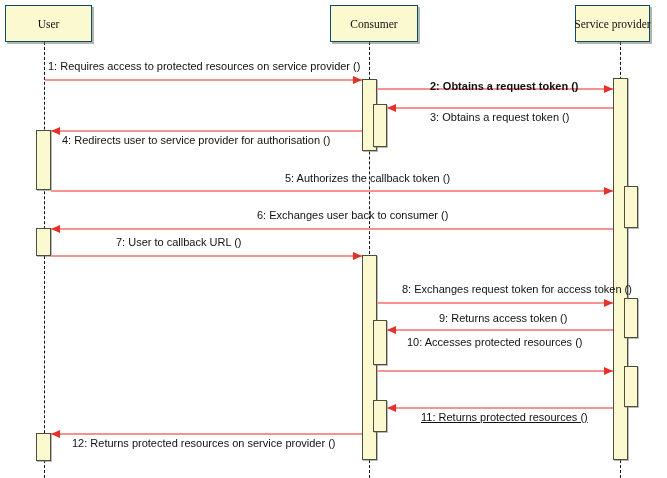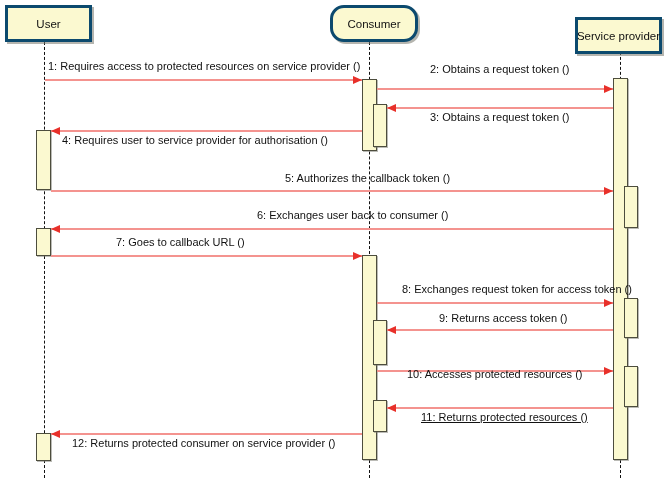--- a/index.html
+++ b/index.html
@@ -2,25 +2,25 @@
 <html><head>
 <meta charset="utf-8">
 <style>
   html,body{margin:0;padding:0;background:#ffffff;}
   body{font-family:"Liberation Sans","DejaVu Sans",sans-serif;}
   #diagram{position:relative;width:667px;height:478px;overflow:hidden;background:#fff;}
 
   .lifeline-head{
     position:absolute;
     background:#fbf9d0;
-    border:3px solid #0c4a6e;
+    border:1px solid #0c4a6e;
     box-shadow:2px 2px 0 0 rgba(120,120,110,0.55);
     box-sizing:border-box;
     display:flex;align-items:center;justify-content:center;
-    font-size:11.5px;color:#111;white-space:nowrap;
+    font-size:11.5px;color:#111;white-space:nowrap;font-family:Liberation Serif, serif;
   }
 
   .lifeline{
     position:absolute;
     width:0;
     border-left:1px dashed #111;
     box-sizing:border-box;
   }
 
   .activation{
@@ -86,56 +86,56 @@
       <div class="activation nested" style="left: 624px; top: 366px; width: 14px; height: 41px;"></div>
       <div class="activation nested" style="left: 373px; top: 400px; width: 14px; height: 32px;"></div>
       <div class="activation" style="left: 36px; top: 433px; width: 15px; height: 28px;"></div>
     </div>
   <div id="layer-messages">
       <div class="msg-line" style="left: 45px; top: 79px; width: 317px;"></div>
       <div class="arrow-head right" style="top: 75.5px; left: 353px;"></div>
       <div class="msg-label" style="left: 48px; top: 60px;">1: Requires access to protected resources on service provider ()</div>
       <div class="msg-line" style="left: 377px; top: 88px; width: 236px;"></div>
       <div class="arrow-head right" style="top: 84.5px; left: 604px;"></div>
-      <div class="msg-label" style="left: 430px; top: 63px;">2: Obtains a request token ()</div>
+      <div class="msg-label" style="left: 430px; top: 80px; font-weight: bold;">2: Obtains a request token ()</div>
       <div class="msg-line" style="left: 387px; top: 107px; width: 226px;"></div>
       <div class="arrow-head left" style="top: 103.5px; left: 387px;"></div>
       <div class="msg-label" style="left: 430px; top: 111px;">3: Obtains a request token ()</div>
       <div class="msg-line" style="left: 51px; top: 130px; width: 311px;"></div>
       <div class="arrow-head left" style="top: 126.5px; left: 51px;"></div>
-      <div class="msg-label" style="left: 62px; top: 134px;">4: Requires user to service provider for authorisation ()</div>
+      <div class="msg-label" style="left: 62px; top: 134px;">4: Redirects user to service provider for authorisation ()</div>
       <div class="msg-line" style="left: 51px; top: 190px; width: 562px;"></div>
       <div class="arrow-head right" style="top: 186.5px; left: 604px;"></div>
       <div class="msg-label" style="left: 285px; top: 172px;">5: Authorizes the callback token ()</div>
       <div class="msg-line" style="left: 51px; top: 228px; width: 562px;"></div>
       <div class="arrow-head left" style="top: 224.5px; left: 51px;"></div>
       <div class="msg-label" style="left: 257px; top: 209px;">6: Exchanges user back to consumer ()</div>
       <div class="msg-line" style="left: 51px; top: 255px; width: 311px;"></div>
       <div class="arrow-head right" style="top: 251.5px; left: 353px;"></div>
-      <div class="msg-label" style="left: 116px; top: 236px;">7: Goes to callback URL ()</div>
+      <div class="msg-label" style="left: 116px; top: 236px;">7: User to callback URL ()</div>
       <div class="msg-line" style="left: 377px; top: 302px; width: 236px;"></div>
       <div class="arrow-head right" style="top: 298.5px; left: 604px;"></div>
       <div class="msg-label" style="left: 382px; top: 283px; padding-left: 20px;">8: Exchanges request token for access token ()</div>
       <div class="msg-line" style="left: 387px; top: 329px; width: 226px;"></div>
       <div class="arrow-head left" style="top: 325.5px; left: 387px;"></div>
       <div class="msg-label" style="left: 439px; top: 312px;">9: Returns access token ()</div>
       <div class="msg-line" style="left: 377px; top: 370px; width: 236px;"></div>
       <div class="arrow-head right" style="top: 366.5px; left: 604px;"></div>
-      <div class="msg-label" style="left: 407px; top: 368px;">10: Accesses protected resources ()</div>
+      <div class="msg-label" style="left: 407px; top: 336px;">10: Accesses protected resources ()</div>
       <div class="msg-line" style="left: 387px; top: 407px; width: 226px;"></div>
       <div class="arrow-head left" style="top: 403.5px; left: 387px;"></div>
       <div class="msg-label" style="left: 421px; top: 411px; text-decoration: underline;">11: Returns protected resources ()</div>
       <div class="msg-line" style="left: 51px; top: 433px; width: 311px;"></div>
       <div class="arrow-head left" style="top: 429.5px; left: 51px;"></div>
-      <div class="msg-label" style="left: 72px; top: 437px;">12: Returns protected consumer on service provider ()</div>
+      <div class="msg-label" style="left: 72px; top: 437px;">12: Returns protected resources on service provider ()</div>
     </div>
   <div id="layer-heads">
       <div class="lifeline-head" style="left: 5px; top: 5px; width: 87px; height: 37px;">
         <span>User</span>
       </div>
-      <div class="lifeline-head" style="left: 330px; top: 5px; width: 88px; height: 37px; border-radius: 14px;">
+      <div class="lifeline-head" style="left: 330px; top: 5px; width: 88px; height: 37px;">
         <span>Consumer</span>
       </div>
-      <div class="lifeline-head" style="left: 575px; top: 5px; width: 87px; height: 37px; margin-top: 12px;">
+      <div class="lifeline-head" style="left: 575px; top: 5px; width: 75px; height: 37px;">
         <span>Service provider</span>
       </div>
     </div>
 </div>
 
 </body></html>

